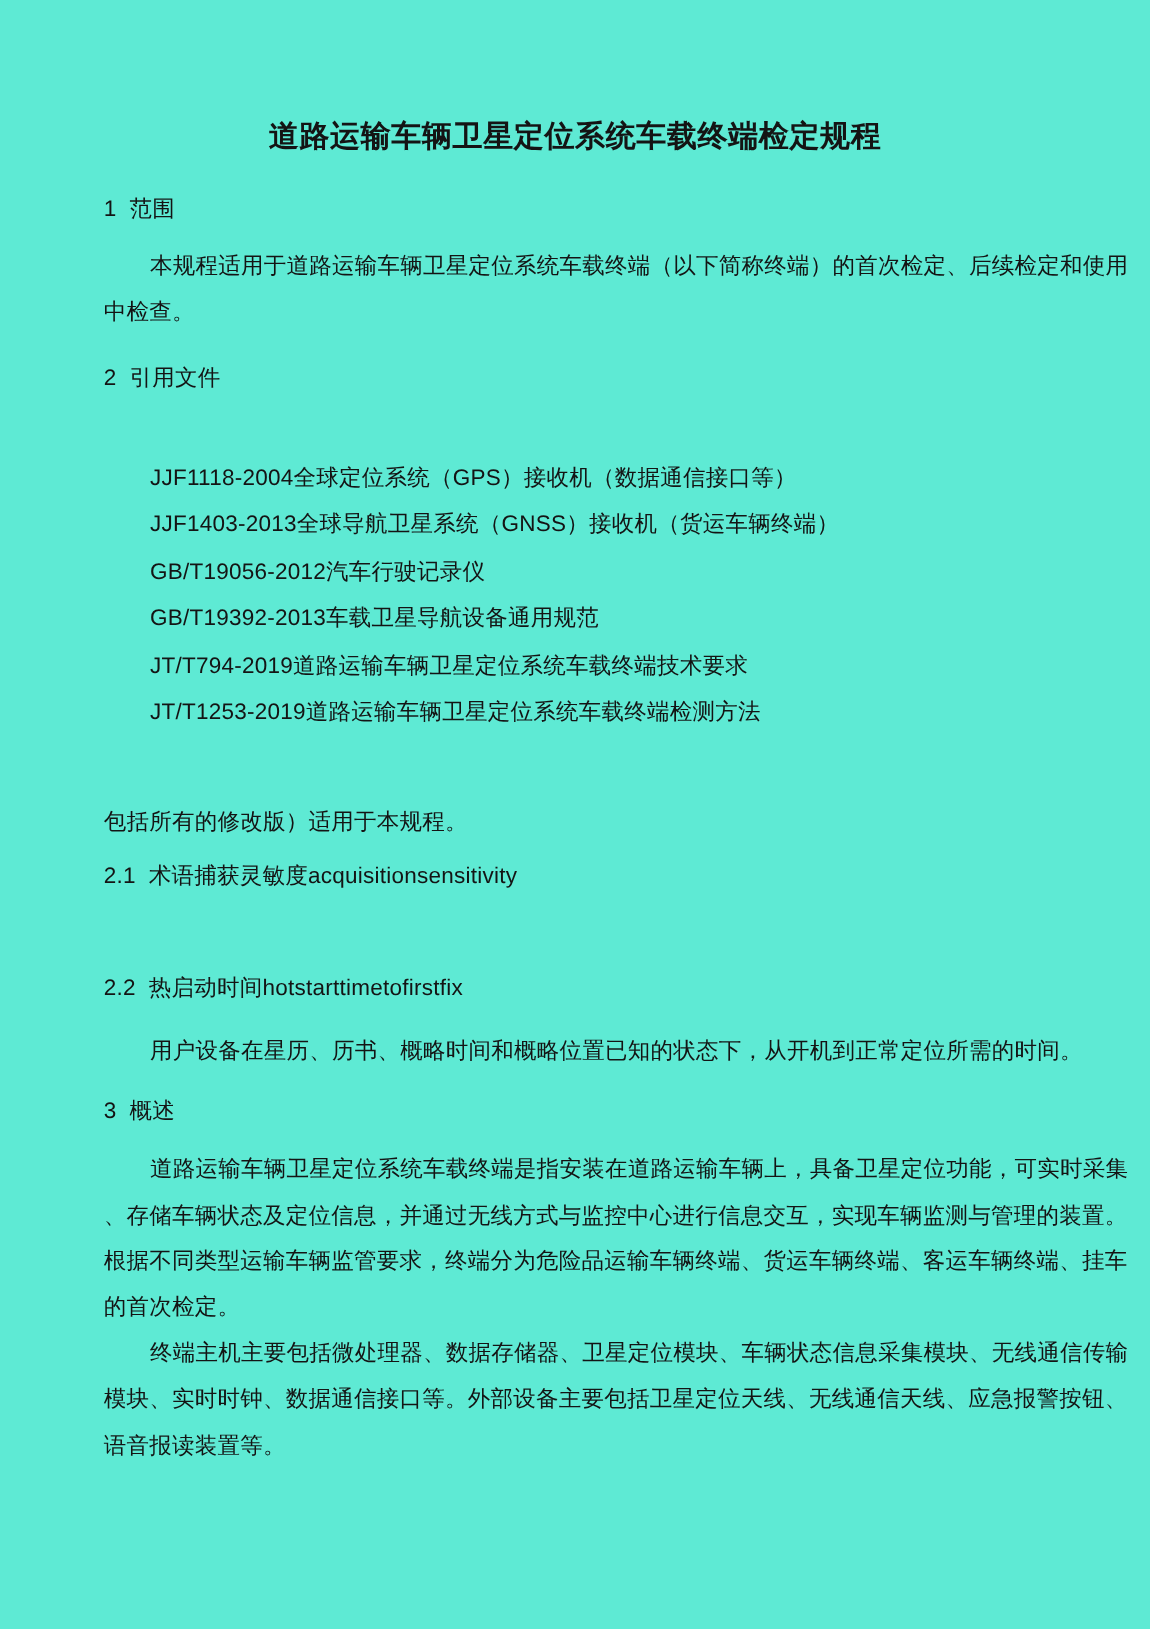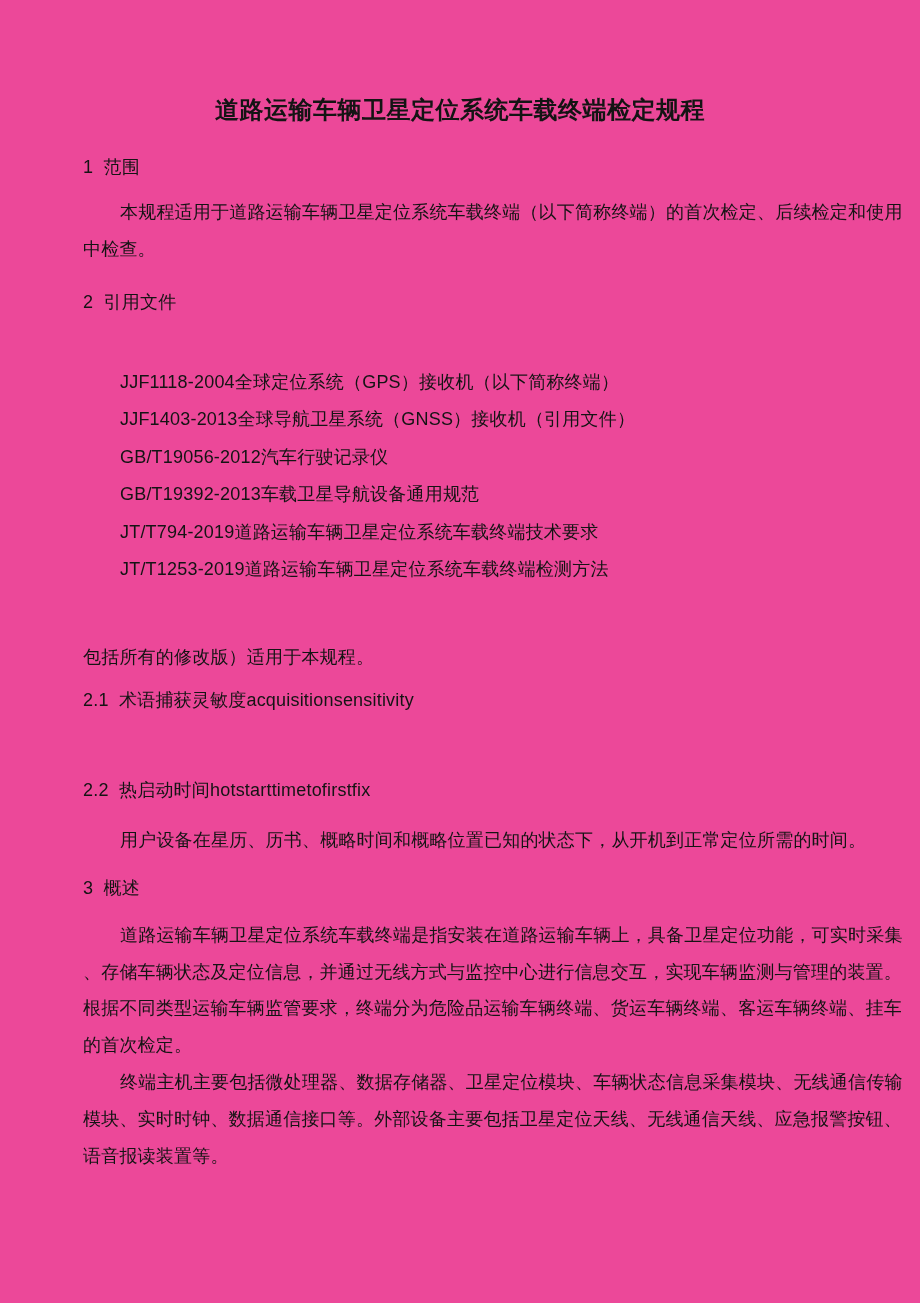--- a/index.html
+++ b/index.html
@@ -4,21 +4,21 @@
 <style>
   html, body {
     margin: 0;
     padding: 0;
     background: #ffffff;
   }
   #page {
     position: relative;
     width: 920px;
     height: 1303px;
-    background: #ec4899;
+    background: #5eead4;
     font-family: "Liberation Sans", "DejaVu Sans", sans-serif;
     color: #141414;
     overflow: hidden;
   }
   .doc-title {
     position: absolute;
     left: 0;
     top: 90px;
     width: 920px;
     text-align: center;
@@ -47,22 +47,22 @@
 
 <div id="page">
 
   <div class="doc-title">道路运输车辆卫星定位系统车载终端检定规程</div>
 
   <div class="line heading ml" style="top:149px">1  范围</div>
   <div class="line ind" style="top:194px">本规程适用于道路运输车辆卫星定位系统车载终端（以下简称终端）的首次检定、后续检定和使用</div>
   <div class="line ml" style="top:231px">中检查。</div>
 
   <div class="line heading ml" style="top:284px">2  引用文件</div>
-  <div class="line ind" style="top:364px">JJF1118-2004全球定位系统（GPS）接收机（以下简称终端）</div>
-  <div class="line ind" style="top:401px">JJF1403-2013全球导航卫星系统（GNSS）接收机（引用文件）</div>
+  <div class="line ind" style="top:364px">JJF1118-2004全球定位系统（GPS）接收机（数据通信接口等）</div>
+  <div class="line ind" style="top:401px">JJF1403-2013全球导航卫星系统（GNSS）接收机（货运车辆终端）</div>
   <div class="line ind" style="top:439px">GB/T19056-2012汽车行驶记录仪</div>
   <div class="line ind" style="top:476px">GB/T19392-2013车载卫星导航设备通用规范</div>
   <div class="line ind" style="top:514px">JT/T794-2019道路运输车辆卫星定位系统车载终端技术要求</div>
   <div class="line ind" style="top:551px">JT/T1253-2019道路运输车辆卫星定位系统车载终端检测方法</div>
   <div class="line ml" style="top:639px">包括所有的修改版）适用于本规程。</div>
 
   <div class="line heading ml" style="top:682px">2.1  术语捕获灵敏度acquisitionsensitivity</div>
 
   <div class="line heading ml" style="top:772px">2.2  热启动时间hotstarttimetofirstfix</div>
   <div class="line ind" style="top:822px">用户设备在星历、历书、概略时间和概略位置已知的状态下，从开机到正常定位所需的时间。</div>

